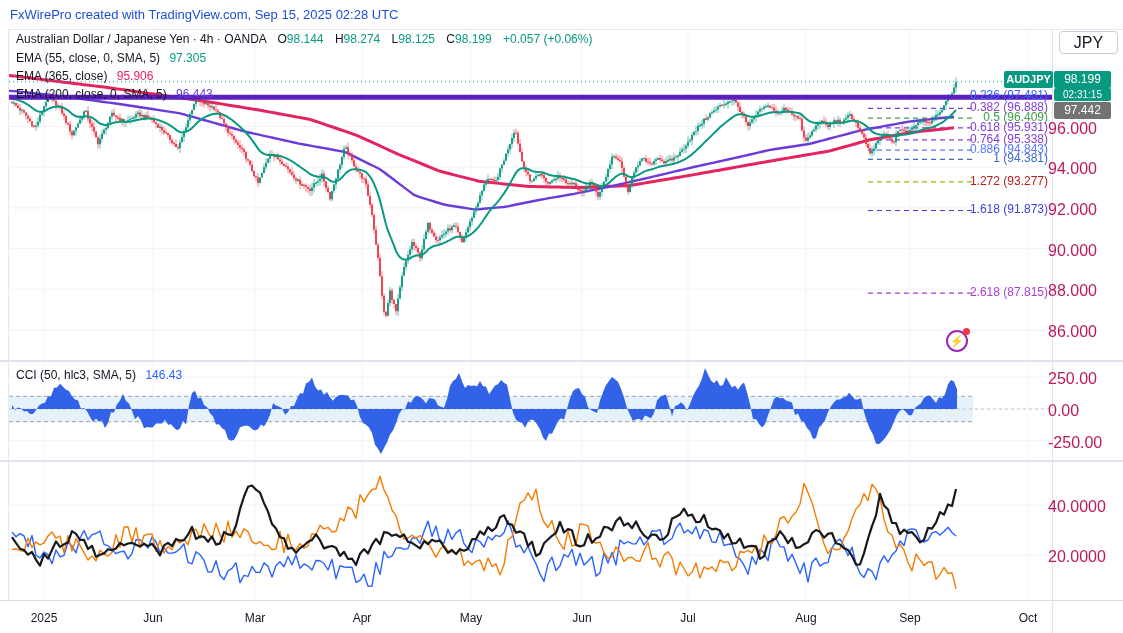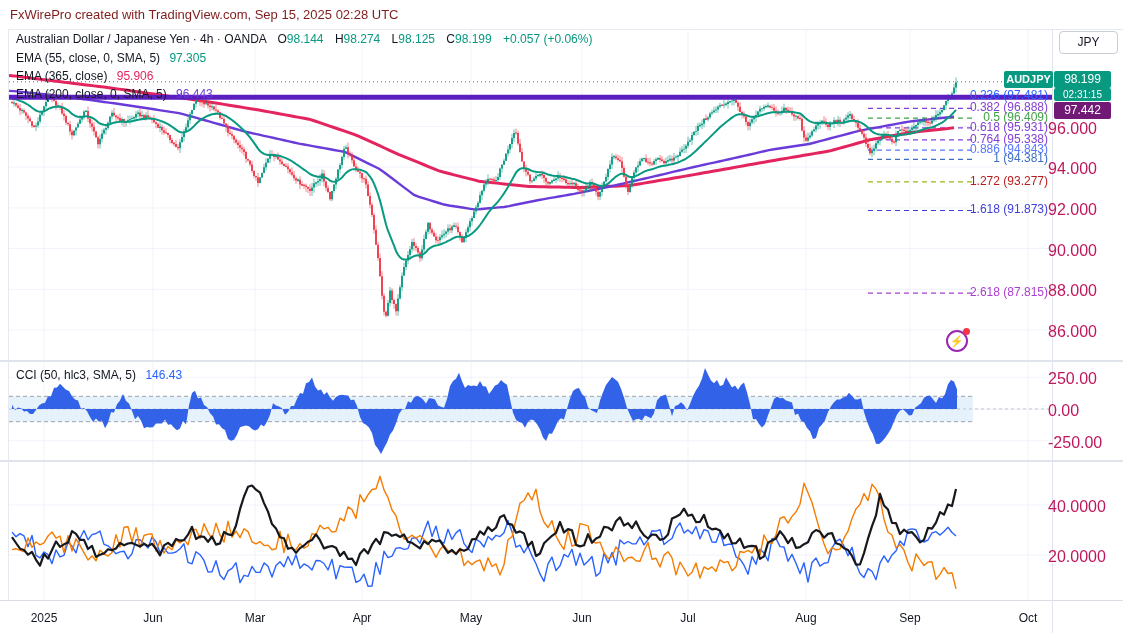--- a/index.html
+++ b/index.html
@@ -1,29 +1,29 @@
 <!DOCTYPE html>
 <html><head>
 <meta charset="utf-8">
 <style>
   html,body{margin:0;padding:0;background:#fff;}
   #app{position:relative;width:1123px;height:633px;background:#ffffff;overflow:hidden;
        font-family:"Liberation Sans",sans-serif;color:#131722;}
   .abs{position:absolute;}
-  #top-title{left:10px;top:7px;font-size:13px;color:#7f1d1d;white-space:nowrap;}
+  #top-title{left:10px;top:7px;font-size:13px;color:#1d4ed8;white-space:nowrap;}
   #chart-frame{left:8px;top:29px;width:1115px;height:571px;border-top:1px solid #e6e9ef;border-left:1px solid #e6e9ef;}
   #axis-sep{left:1052px;top:29px;width:1px;height:604px;background:#e0e3eb;}
   .pane-sep{left:0;width:1123px;height:2px;background:#e0e3eb;}
   #time-sep{left:0;top:600px;width:1123px;height:1px;background:#d9dce3;}
   .legend{left:16px;font-size:12px;white-space:nowrap;z-index:5;}
   .legend .val{margin-left:6px;}
   .ohlc{margin-left:8px;}
   .ohlc b{font-weight:400;color:#131722;}
   #jpy-box{left:1059px;top:31px;width:57px;height:21px;border:1px solid #c9cdd6;border-radius:4px;
-           text-align:center;line-height:21px;font-size:12px;z-index:6;}
+           text-align:center;line-height:21px;font-size:16px;z-index:6;}
   .axis-label{position:absolute;left:1048px;font-size:16px;color:#be185d;white-space:nowrap;z-index:4;}
   .month-label{position:absolute;top:611px;width:44px;text-align:center;font-size:12px;color:#131722;z-index:4;}
   .fib-label{position:absolute;font-size:12px;white-space:nowrap;text-align:right;width:110px;z-index:4;}
   .tag{position:absolute;color:#fff;text-align:center;z-index:6;border-radius:2px;}
   #tag-symbol{left:1004px;top:71px;width:49px;height:17px;line-height:17px;font-size:11px;font-weight:bold;}
   #tag-price{left:1054px;top:71px;width:57px;height:17px;line-height:17px;font-size:12px;}
   #tag-countdown{left:1054px;top:88px;width:57px;height:13px;line-height:13px;font-size:10px;}
   #tag-hline{left:1054px;top:102px;width:57px;height:17px;line-height:17px;font-size:12px;}
   #flash-icon{left:946px;top:330px;width:22px;height:22px;border:2px solid #9c27b0;border-radius:50%;
               box-sizing:border-box;text-align:center;line-height:18px;font-size:11px;color:#9c27b0;z-index:5;}
@@ -148,21 +148,21 @@
   </div>
   <div class="abs legend" style="top:368px">
     <span>CCI (50, hlc3, SMA, 5)</span>
     <span class="val" style="color:#2962ff">146.43</span>
   </div>
 
   <div class="abs" id="jpy-box">JPY</div>
   <div class="abs tag" id="tag-symbol" style="background:#089981">AUDJPY</div>
   <div class="abs tag" id="tag-price" style="background:#089981">98.199</div>
   <div class="abs tag" id="tag-countdown" style="background:#089981">02:31:15</div>
-  <div class="abs tag" id="tag-hline" style="background:#701a75">97.442</div>
+  <div class="abs tag" id="tag-hline" style="background:#737373">97.442</div>
 
   <div class="abs pane-sep" style="top:360px"></div>
   <div class="abs pane-sep" style="top:460px"></div>
   <div class="abs" id="time-sep"></div>
   <div class="abs" id="axis-sep"></div>
 
   <div class="abs" id="flash-icon">⚡</div>
   <div class="abs" id="flash-dot"></div>
 
   <div class="abs" id="labels-layer" style="left:0;top:0;z-index:4">

